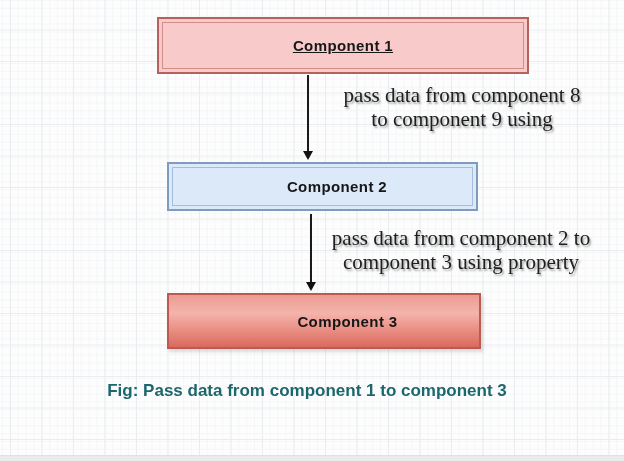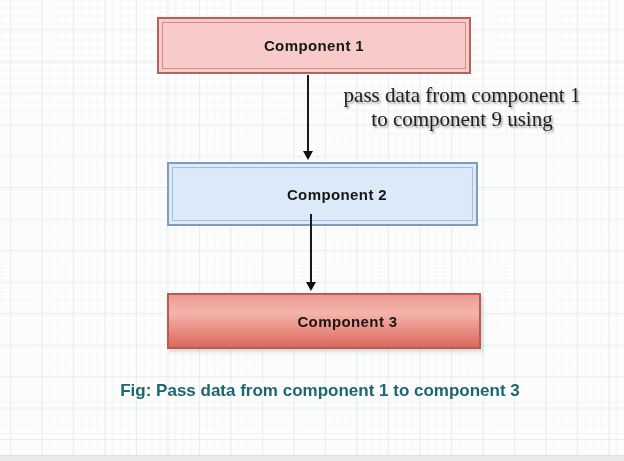--- a/index.html
+++ b/index.html
@@ -23,27 +23,28 @@
     display: flex;
     align-items: center;
     justify-content: center;
     font-weight: bold;
     font-size: 15px;
     letter-spacing: 0.4px;
     color: #171717;
     box-sizing: border-box;
   }
   .box-1 {
-    left: 157px; top: 17px; width: 314px; height: 57px;
+    left: 157px; top: 17px; width: 372px; height: 57px;
     background: #f8cbca;
     border: 2px solid #b5615c;
     box-shadow: inset 0 0 0 3px #f8cbca, inset 0 0 0 4px #d18d88;
+    text-decoration: underline;
   }
   .box-2 {
-    left: 167px; top: 162px; width: 311px; height: 64px;
+    left: 167px; top: 162px; width: 311px; height: 49px;
     background: #dce9f8;
     border: 2px solid #7f9cc0;
     box-shadow: inset 0 0 0 3px #dce9f8, inset 0 0 0 4px #a5bfda;
     padding-left: 29px;
   }
   .box-3 {
     left: 167px; top: 293px; width: 314px; height: 56px;
     background: linear-gradient(180deg, #eb9c93 0%, #f4b3ab 35%, #e8897e 72%, #d96a5e 100%);
     border: 2px solid #bc5a50;
     box-shadow: 2px 3px 3px rgba(120,120,120,0.25);
@@ -73,21 +74,21 @@
     font-size: 21px;
     line-height: 24px;
     color: #1e1e1e;
     text-shadow: 1.5px 2px 2px rgba(95,95,95,0.55);
     white-space: nowrap;
   }
   .flow-label-1 { left: 462px; top: 83px; }
   .flow-label-2 { left: 461px; top: 226px; }
   .caption {
     position: absolute;
-    left: 320px; top: 381px;
+    left: 307px; top: 381px;
     transform: translateX(-50%);
     font-weight: bold;
     font-size: 17px;
     color: #1c666d;
     white-space: nowrap;
   }
   .bottom-strip {
     position: absolute;
     left: 0; bottom: 0;
     width: 100%; height: 5px;
@@ -101,31 +102,35 @@
 <div class="canvas">
 
   <div class="comp-box box-1">
     <span>Component 1</span>
   </div>
 
   <div class="arrow-line arrow-line-1"></div>
   <div class="arrow-head arrow-head-1"></div>
 
   <div class="flow-label flow-label-1">
-    <div>pass data from component 1</div>
+    <div>pass data from component 8</div>
     <div>to component 9 using</div>
   </div>
 
   <div class="comp-box box-2">
     <span>Component 2</span>
   </div>
 
   <div class="arrow-line arrow-line-2"></div>
   <div class="arrow-head arrow-head-2"></div>
 
+  <div class="flow-label flow-label-2">
+    <div>pass data from component 2 to</div>
+    <div>component 3 using property</div>
+  </div>
 
   <div class="comp-box box-3">
     <span>Component 3</span>
   </div>
 
   <div class="caption">Fig: Pass data from component 1 to component 3</div>
 
   <div class="bottom-strip"></div>
 
 </div>

